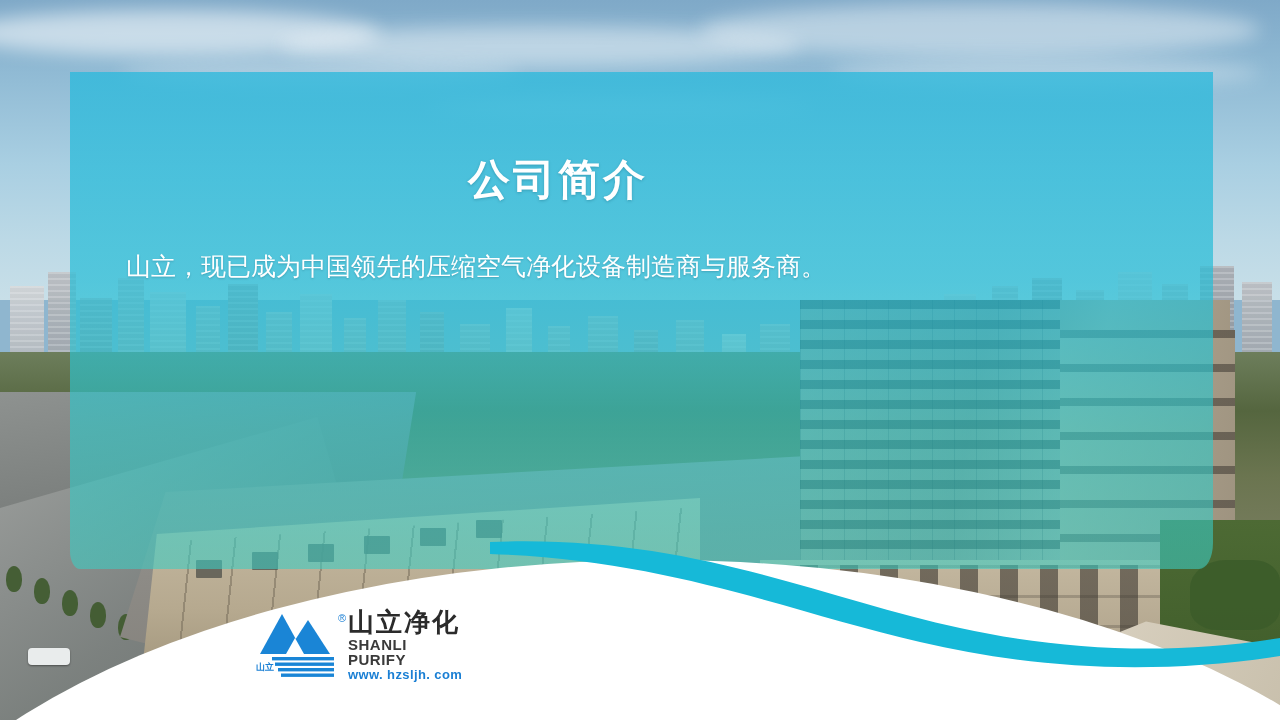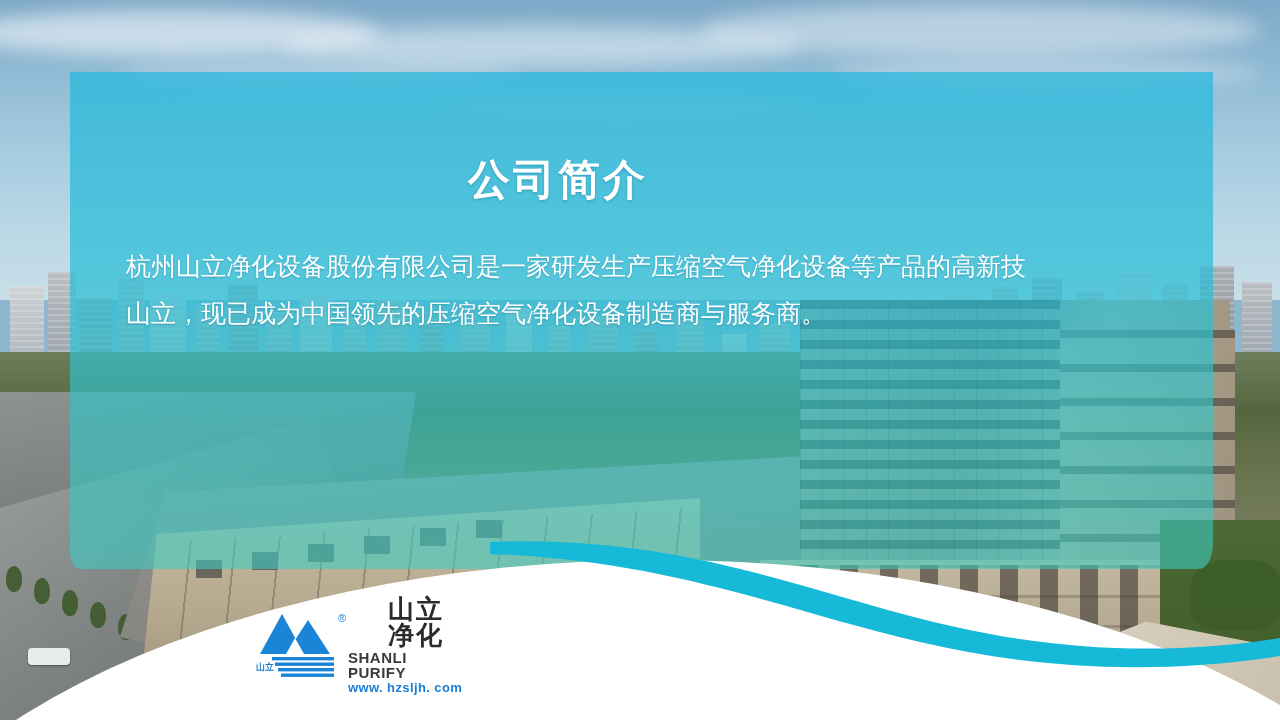--- a/index.html
+++ b/index.html
@@ -148,21 +148,21 @@
 
   
   .logo{
     position:absolute;left:252px;top:606px;width:215px;height:78px;
     display:flex;align-items:center;
   }
   .logo-mark{position:relative;width:92px;height:70px;flex:0 0 auto;}
   .logo-sub{position:absolute;left:4px;bottom:6px;font-size:9px;color:#1a7fd4;font-weight:700;letter-spacing:0px;}
   .logo-reg{position:absolute;right:-2px;top:2px;font-size:11px;color:#1a7fd4;}
   .logo-text{margin-left:4px;line-height:1;}
-  .logo-cn{font-size:26px;font-weight:700;color:#2b2b2b;letter-spacing:2px;font-family:"DejaVu Sans",sans-serif;margin-left:40px;}
+  .logo-cn{font-size:26px;font-weight:700;color:#2b2b2b;letter-spacing:2px;font-family:"DejaVu Sans",sans-serif;}
   .logo-en{font-size:15px;font-weight:700;color:#3a3a3a;letter-spacing:.5px;margin-top:2px;}
   .logo-url{font-size:13px;font-weight:700;color:#1a7fd4;letter-spacing:.4px;margin-top:1px;}
 </style>
 </head>
 <body>
 
 <div class="slide">
 
   <div class="bg">
     <div class="sky"></div>
@@ -241,21 +241,20 @@
     <div class="lawn"></div>
     <div class="hedge"></div>
     <div class="path"></div>
   </div>
 
   <div class="panel"></div>
 
   <div class="slide-title">公司简介</div>
 
   <div class="body-copy">
-    <p>杭州山立净化设备股份有限公司是一家研发生产压缩空气净化设备等产品的高新技</p>
     <p>山立，现已成为中国领先的压缩空气净化设备制造商与服务商。</p>
   </div>
 
   <div class="white-ellipse"></div>
 
   <svg class="swoosh" viewBox="0 0 790 150">
     <path d="M0,22 C200,14 330,78 470,108 C570,130 680,136 790,118 L790,136
              C660,156 540,148 430,122 C300,92 180,40 0,34 Z" fill="#16b9d8"></path>
   </svg>
 

